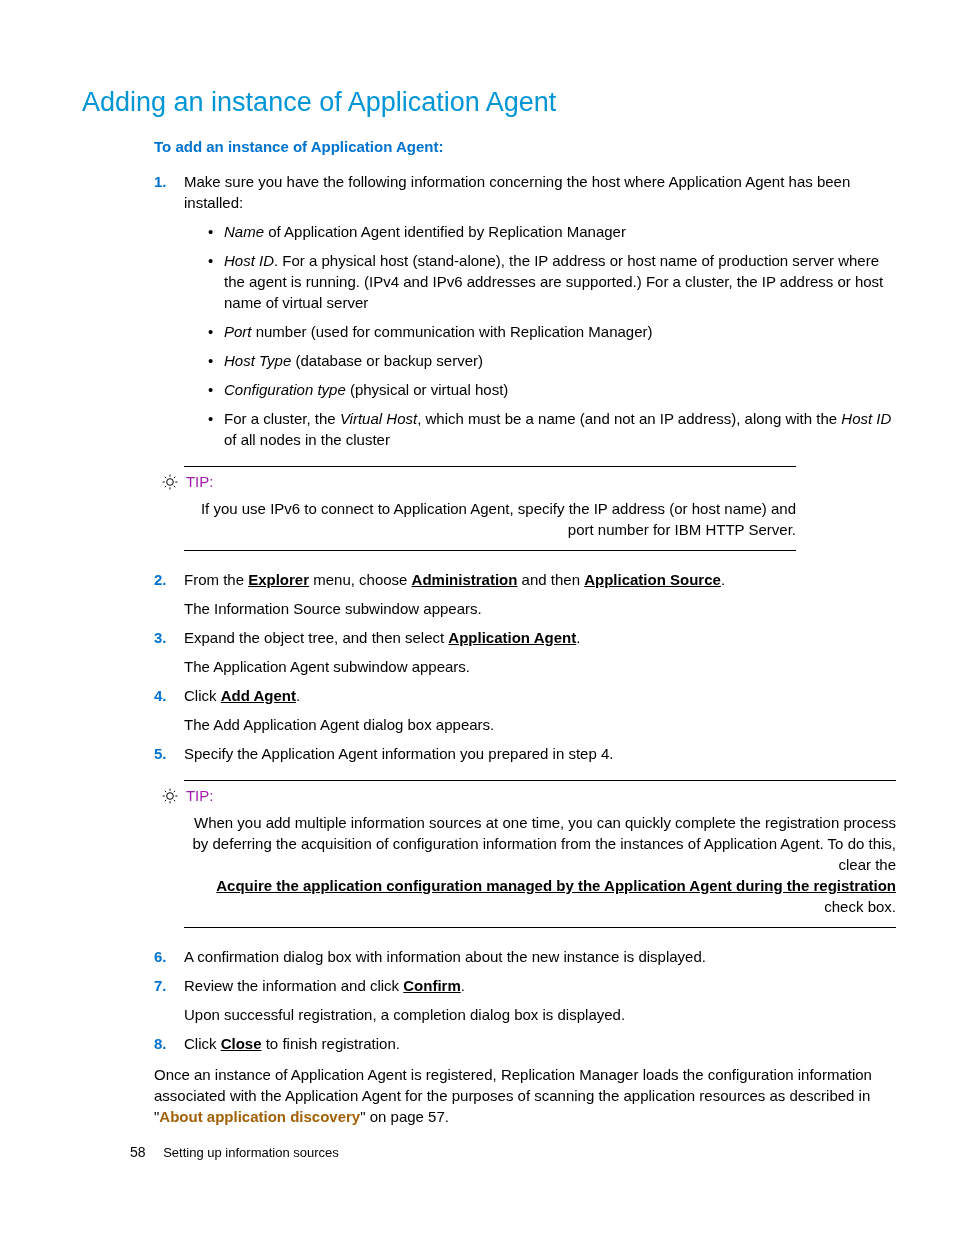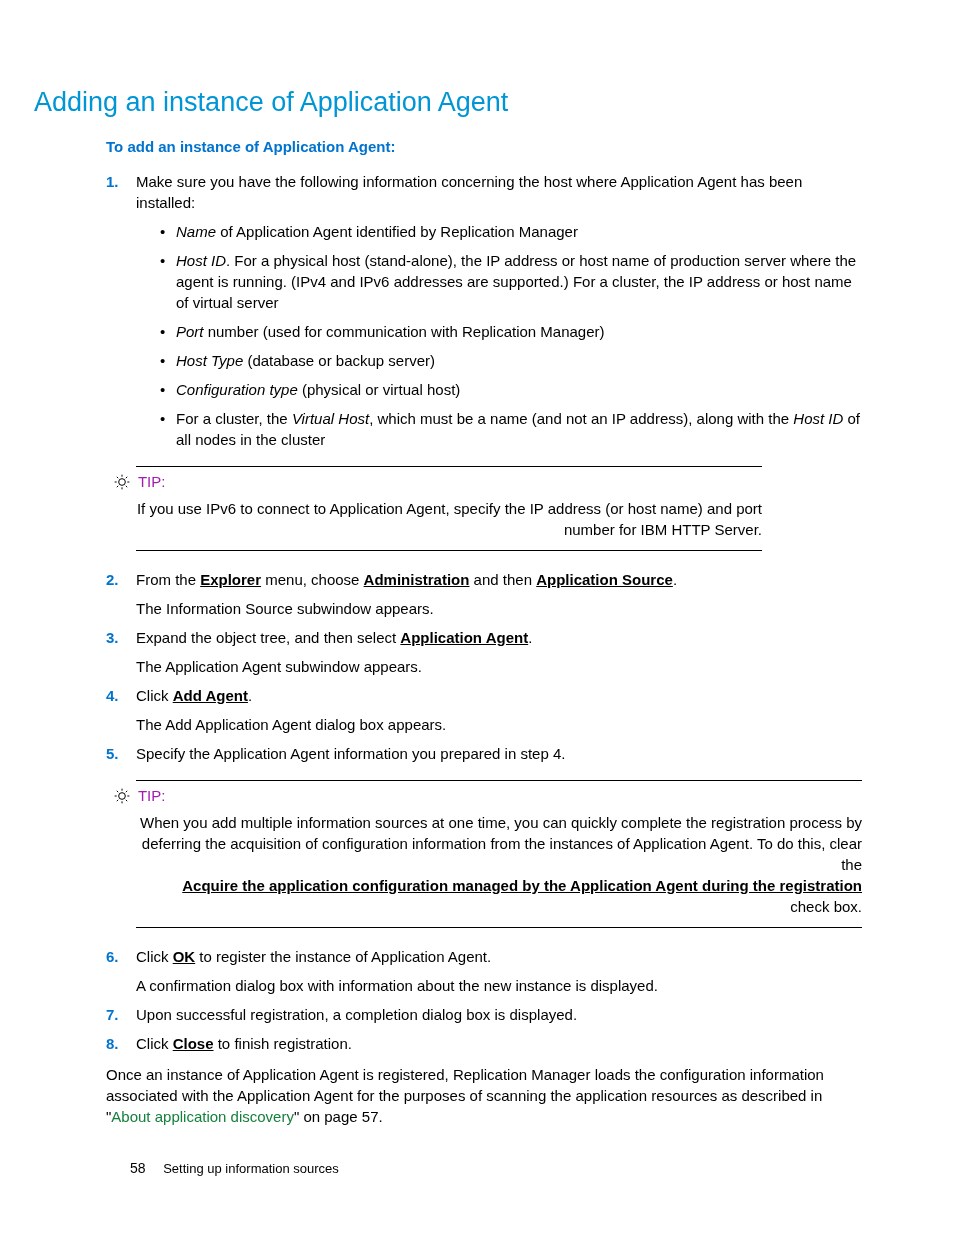--- a/index.html
+++ b/index.html
@@ -7,32 +7,31 @@
     font-size: 15px;
     line-height: 1.4;
     color: #000;
     margin: 0;
     background: #fff;
   }
   .page {
     width: 954px;
     height: 1235px;
     box-sizing: border-box;
-    padding: 84px 58px 40px 34px;
+    padding: 84px 58px 40px 82px;
     position: relative;
   }
   h1.title {
     font-weight: 300;
     font-size: 27px;
     color: #0096d6;
     margin: 0 0 14px 0;
   }
   .content-indent {
     margin-left: 72px;
-    margin-right: 34px;
   }
   .intro-bold {
     color: #0073cf;
     font-weight: bold;
     margin: 0 0 14px 0;
   }
   ol.main-list {
     padding-left: 0;
     margin: 0;
     list-style: none;
@@ -81,26 +80,26 @@
   }
   .tip-head svg { vertical-align: -3px; margin-right: 4px; }
   .tip-body {
     margin-left: 22px;
     margin-bottom: 10px;
     text-align: right;
   }
   .closing { margin-top: 10px; }
   .footer {
     position: absolute;
-    bottom: 56px;
+    bottom: 72px;
     left: 130px;
     font-size: 13px;
   }
   .footer .pg { font-size: 14px; margin-right: 14px; }
-  .link { color: #15803d; }
+  .link { color: #a16207; font-weight: bold; }
   em { font-style: italic; }
   b, strong { font-weight: bold; text-decoration: underline; }
 </style>
 </head>
 <body>
 
 <div class="page">
   <h1 class="title">Adding an instance of Application Agent</h1>
 
   <div class="content-indent">
@@ -183,25 +182,25 @@
         <span>When you add multiple information sources at one time, you can quickly complete the registration process by deferring the acquisition of configuration information from the instances of Application Agent. To do this, clear the</span><br>
         <b>Acquire the application configuration managed by the Application Agent during the registration</b><br>
         <span>check box.</span>
       </div>
       <div class="tip-rule"></div>
     </div>
 
     <ol class="main-list">
       <li>
         <span class="num">6.</span>
-        <p><span>Click </span><b>OK</b><span> to register the instance of Application Agent.</span></p>
         <p>A confirmation dialog box with information about the new instance is displayed.</p>
       </li>
       <li>
         <span class="num">7.</span>
+        <p><span>Review the information and click </span><b>Confirm</b><span>.</span></p>
         <p>Upon successful registration, a completion dialog box is displayed.</p>
       </li>
       <li>
         <span class="num">8.</span>
         <p><span>Click </span><b>Close</b><span> to finish registration.</span></p>
       </li>
     </ol>
 
     <p class="closing">
       <span>Once an instance of Application Agent is registered, Replication Manager loads the configuration information associated with the Application Agent for the purposes of scanning the application resources as described in "</span><span class="link">About application discovery</span><span>" on page 57.</span>

